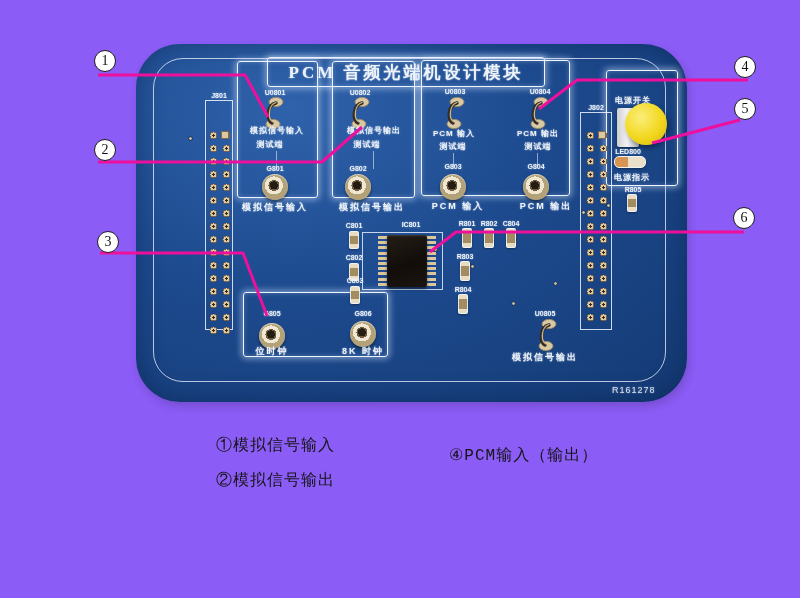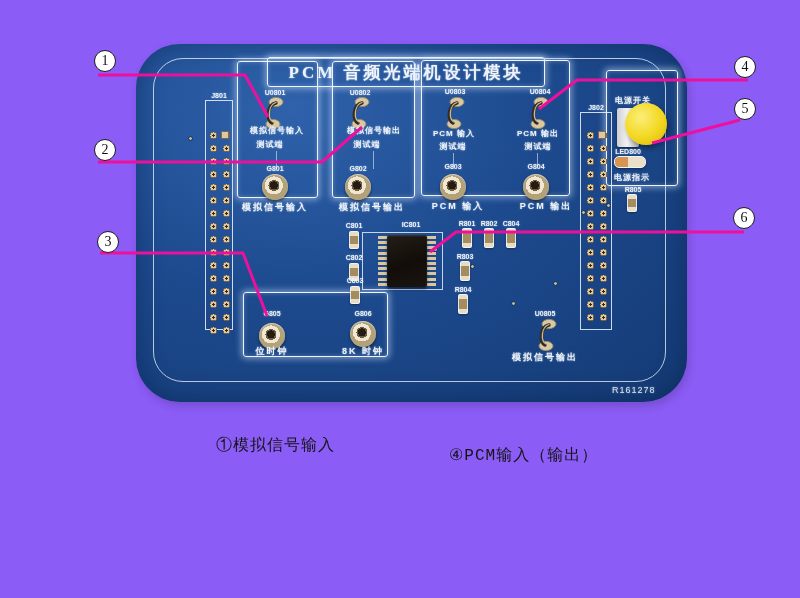--- a/index.html
+++ b/index.html
@@ -242,18 +242,19 @@
     </div>
   <div class="abs callout" style="left:734px; top:98px;">
       <span>5</span>
     </div>
   <div class="abs callout" style="left:733px; top:207px;">
       <span>6</span>
     </div>
 
   <div class="abs legend-col" style="left:216px; top:429px;">
     <div>①模拟信号输入</div>
+    <div>②模拟信号输出</div>
   </div>
   <div class="abs legend-col" style="left:449px; top:429px;margin-top:10px;">
     <div>④PCM输入（输出）</div>
   </div>
 
 </div>
 
 </body></html>

